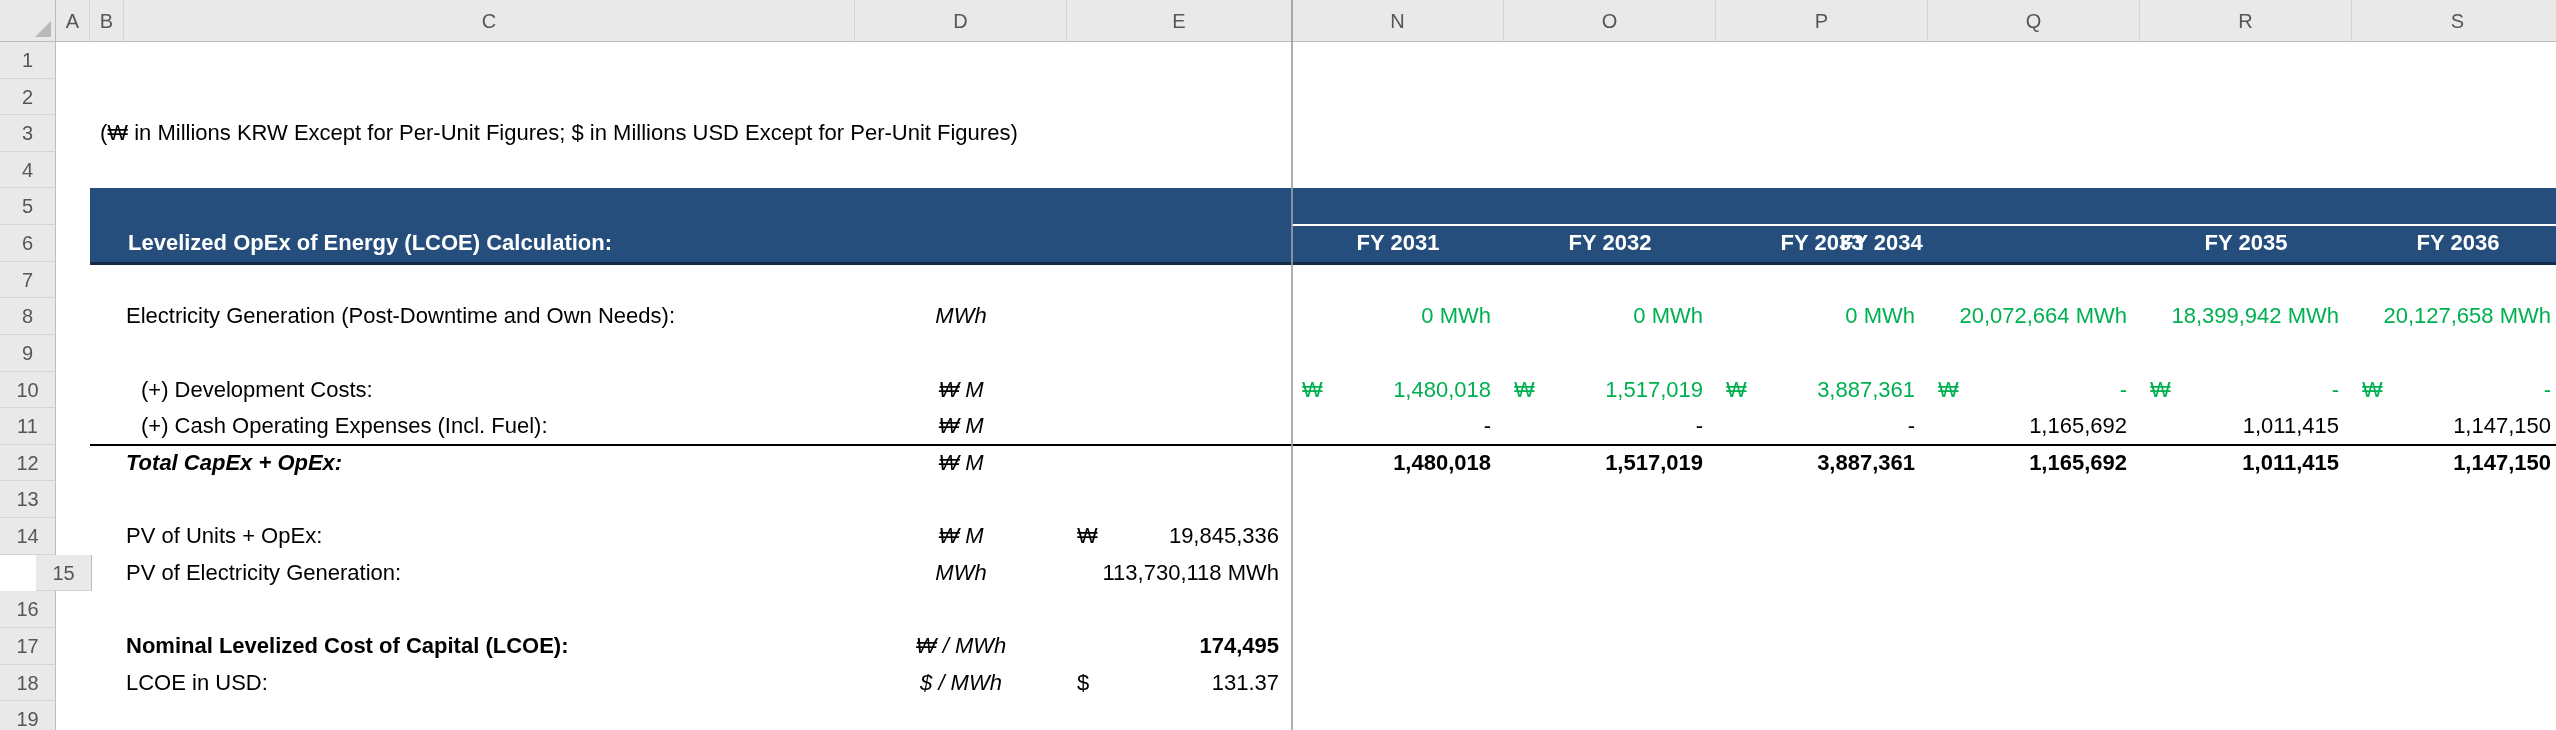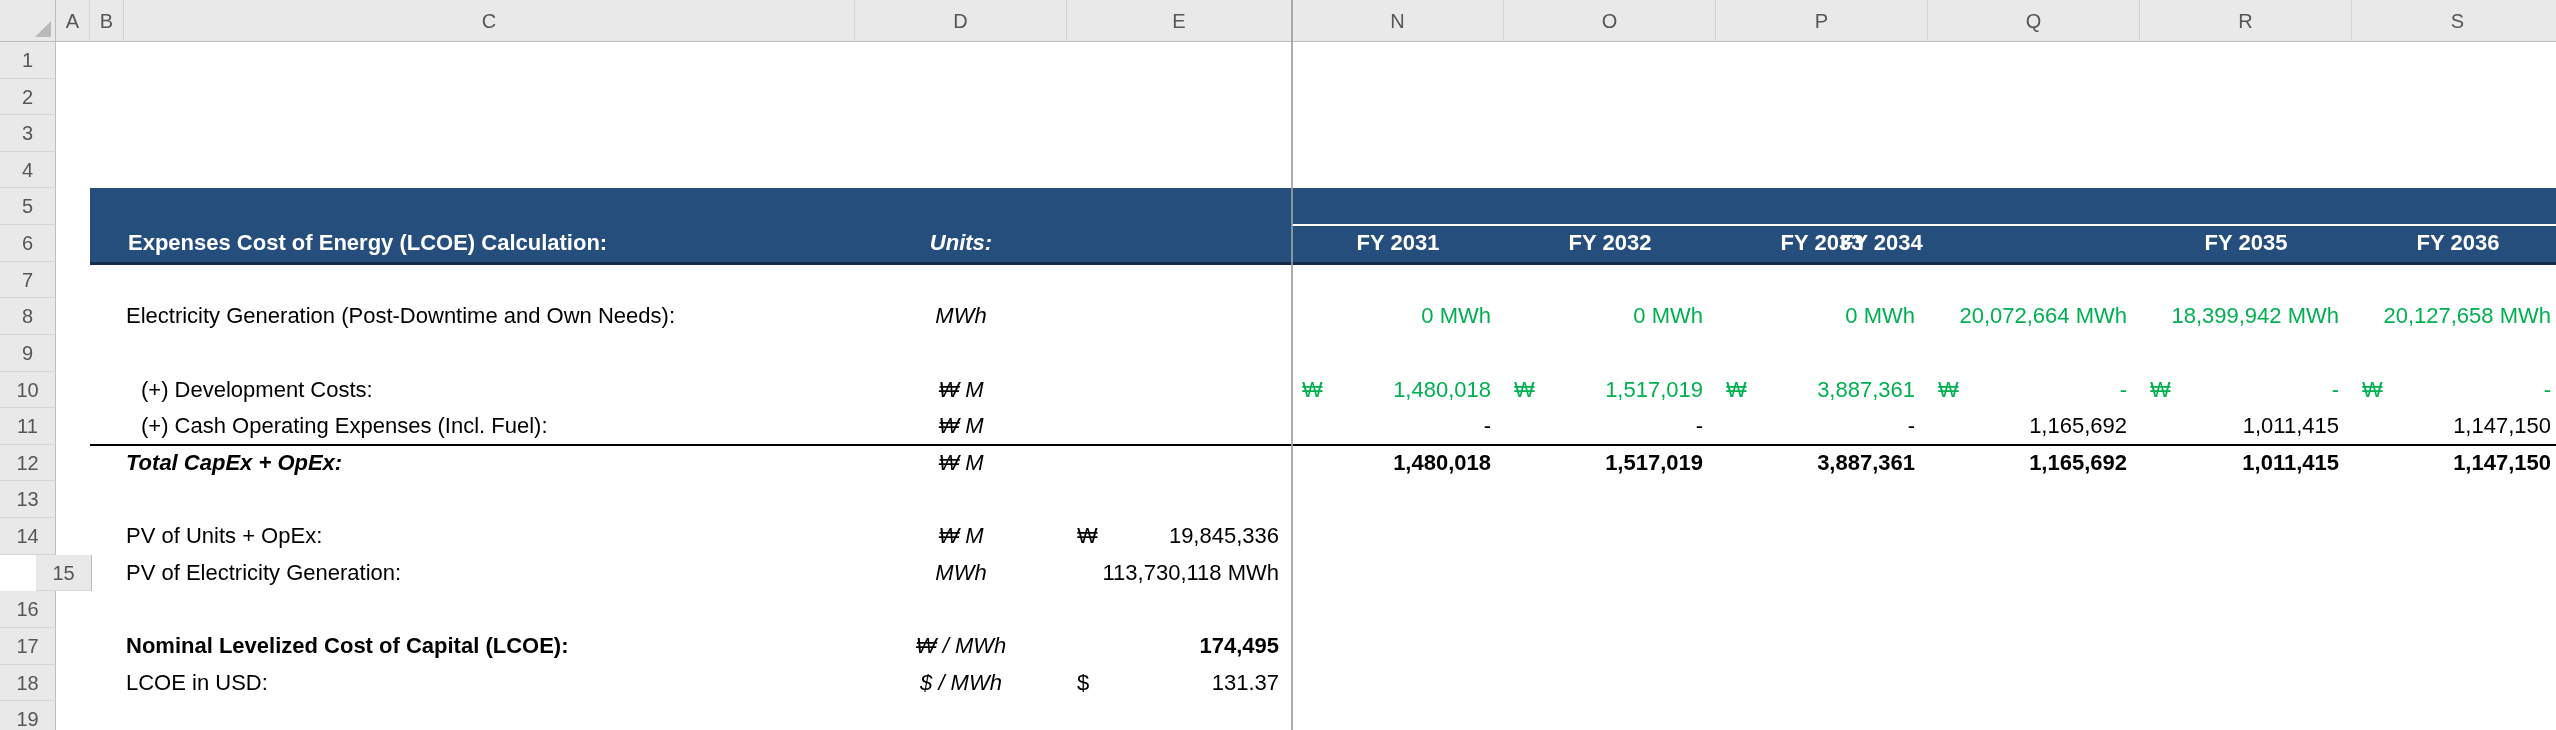--- a/index.html
+++ b/index.html
@@ -41,24 +41,24 @@
   .thinline{position:absolute;}
 </style>
 </head>
 <body>
 
 <div class="sheet" id="sheet" style="--navy: #254E7D; --navy-dark: #142C47; --green: #00B050; --hdr-bg: #E9E9E9; --hdr-line: #D4D4D4; --hdr-line-strong: #BCBCBC; --hdr-text: #565656;">
   <div class="corner">
     <div class="corner-tri"></div>
   </div>
 
+  <div class="cellline" id="subtitle-cell" style="left: 100px; top: 115.24px; height: 36.62px; line-height: 36.62px;">(₩ in Millions KRW Except for Per-Unit Figures; $ in Millions USD Except for Per-Unit Figures)</div>
 
   <div class="banner" id="banner" style="left: 90px; top: 188.48px; width: 2466px; height: 73.24px;"></div>
-  <div class="banner-text" id="banner-section-label" style="left: 128px; top: 225.1px; height: 36.62px; line-height: 36.62px;">Expenses Cost of Energy (LCOE) Calculation:</div>
-  <div class="banner-text unit" id="banner-units-label" style="left: 855px; width: 212px; text-align: center; top: 225.1px; height: 36.62px; line-height: 36.62px;">Units:</div>
+  <div class="banner-text" id="banner-section-label" style="left: 128px; top: 225.1px; height: 36.62px; line-height: 36.62px;">Levelized OpEx of Energy (LCOE) Calculation:</div>
   <div class="thinline" id="banner-split-line" style="left: 1292px; width: 1264px; top: 224.1px; height: 2px; background: rgb(255, 255, 255);"></div>
 
   <div id="gen">
       <div class="hdrcell" style="left: 56px; width: 34px;">A</div>
       <div class="hdrcell" style="left: 90px; width: 34px;">B</div>
       <div class="hdrcell" style="left: 124px; width: 731px;">C</div>
       <div class="hdrcell" style="left: 855px; width: 212px;">D</div>
       <div class="hdrcell" style="left: 1067px; width: 225px;">E</div>
       <div class="hdrcell" style="left: 1292px; width: 212px;">N</div>
       <div class="hdrcell" style="left: 1504px; width: 212px;">O</div>

